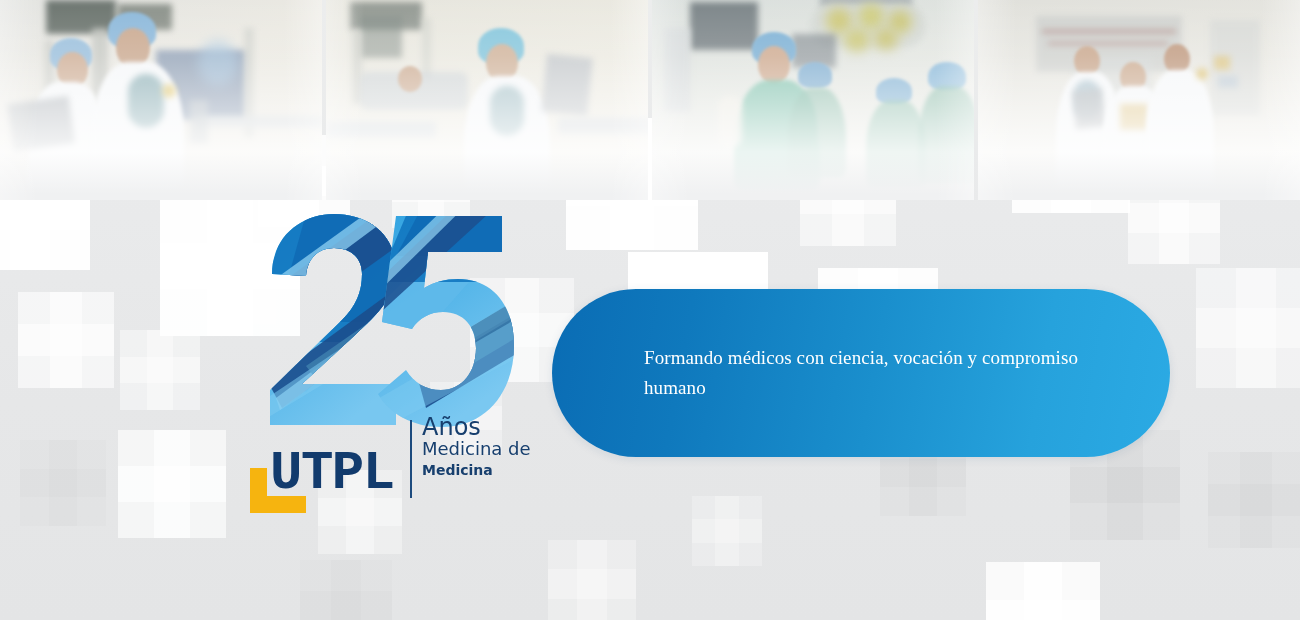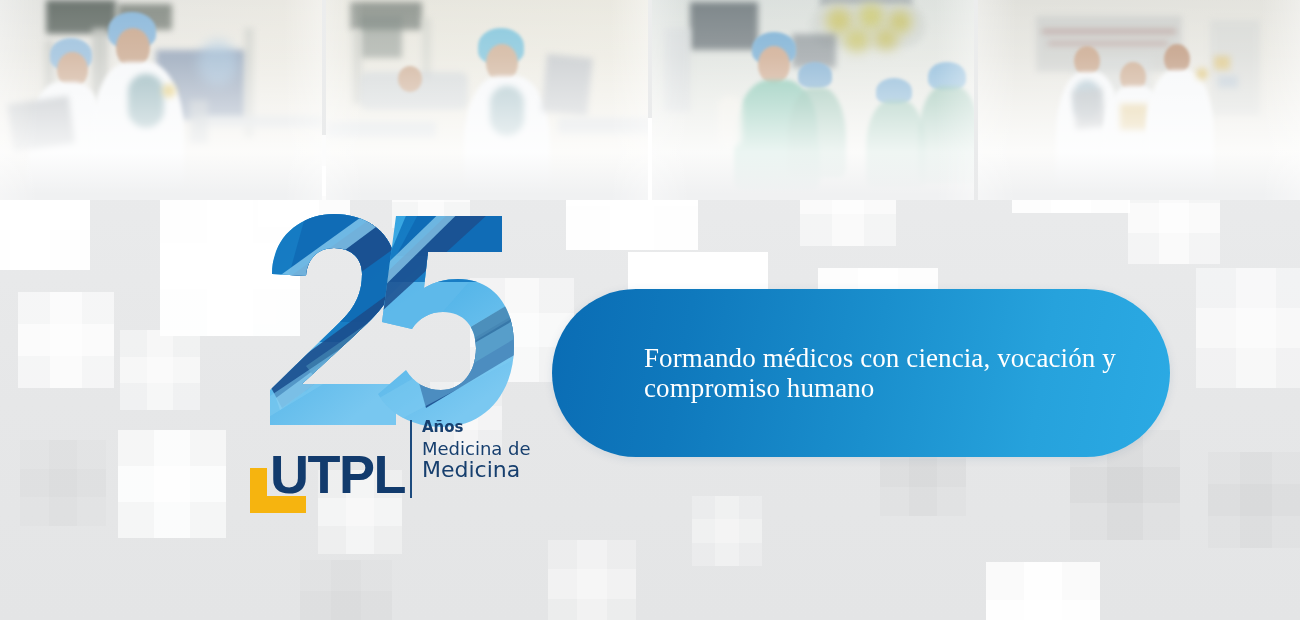--- a/index.html
+++ b/index.html
@@ -44,36 +44,36 @@
 
   
   .logo{position:absolute;left:248px;top:212px;width:270px;height:300px;z-index:5;}
   .numwrap{position:absolute;left:18px;top:0;width:248px;height:215px;}
   .utplrow{position:absolute;left:0;top:206px;width:270px;height:95px;}
   .yellowL{position:absolute;left:2px;top:50px;width:56px;height:45px;}
   .yellowL .v{position:absolute;left:0;top:0;width:17px;height:45px;background:#f6b40f;}
   .yellowL .h{position:absolute;left:0;bottom:0;width:56px;height:17px;background:#f6b40f;}
   .utpl{position:absolute;left:22px;top:29px;font-size:54px;line-height:54px;
     font-weight:700;color:#123b6d;letter-spacing:-1.5px;
-    font-family:Liberation Sans, sans-serif;}
+    font-family:Liberation Mono, monospace;}
   .divider{position:absolute;left:162px;top:2px;width:2px;height:78px;background:#1d4b7e;}
   .sidetext{position:absolute;left:174px;top:-2px;width:120px;color:#173f6e;
     font-family:"DejaVu Sans",sans-serif;}
-  .sidetext .l1{font-size:15px;line-height:22px;font-weight:700;}
+  .sidetext .l1{font-size:24px;line-height:22px;font-weight:400;}
   .sidetext .l2{font-size:18px;line-height:21px;font-weight:400;}
-  .sidetext .l3{font-size:22px;line-height:22px;font-weight:400;}
+  .sidetext .l3{font-size:14px;line-height:22px;font-weight:700;}
 
   
   .pill{position:absolute;left:552px;top:289px;width:618px;height:168px;z-index:6;
     border-radius:84px;
     background:linear-gradient(100deg,#0a6cb4 0%,#0f79bd 22%,#1a8fcd 52%,#26a2dc 78%,#2baae4 100%);
     box-shadow:0 2px 10px rgba(20,70,120,.10);
     display:flex;align-items:center;}
   .pill .txt{color:#ffffff;font-family:"Liberation Serif",serif;
-    font-size:27px;line-height:30px;padding:0 54px 0 92px;letter-spacing:.1px;}
+    font-size:19px;line-height:30px;padding:0 54px 0 92px;letter-spacing:.1px;}
 </style>
 </head>
 <body>
 
 <div class="stage">
 
   <div class="crosslayer">
     <div class="cross" style="left:-30px;top:150px;width:120px;height:120px;background:rgba(255,255,255,.95);"></div>
     <div class="cross" style="left:18px;top:292px;width:96px;height:96px;background:rgba(255,255,255,.60);"></div>
     <div class="cross" style="left:118px;top:430px;width:108px;height:108px;background:rgba(255,255,255,.62);"></div>

